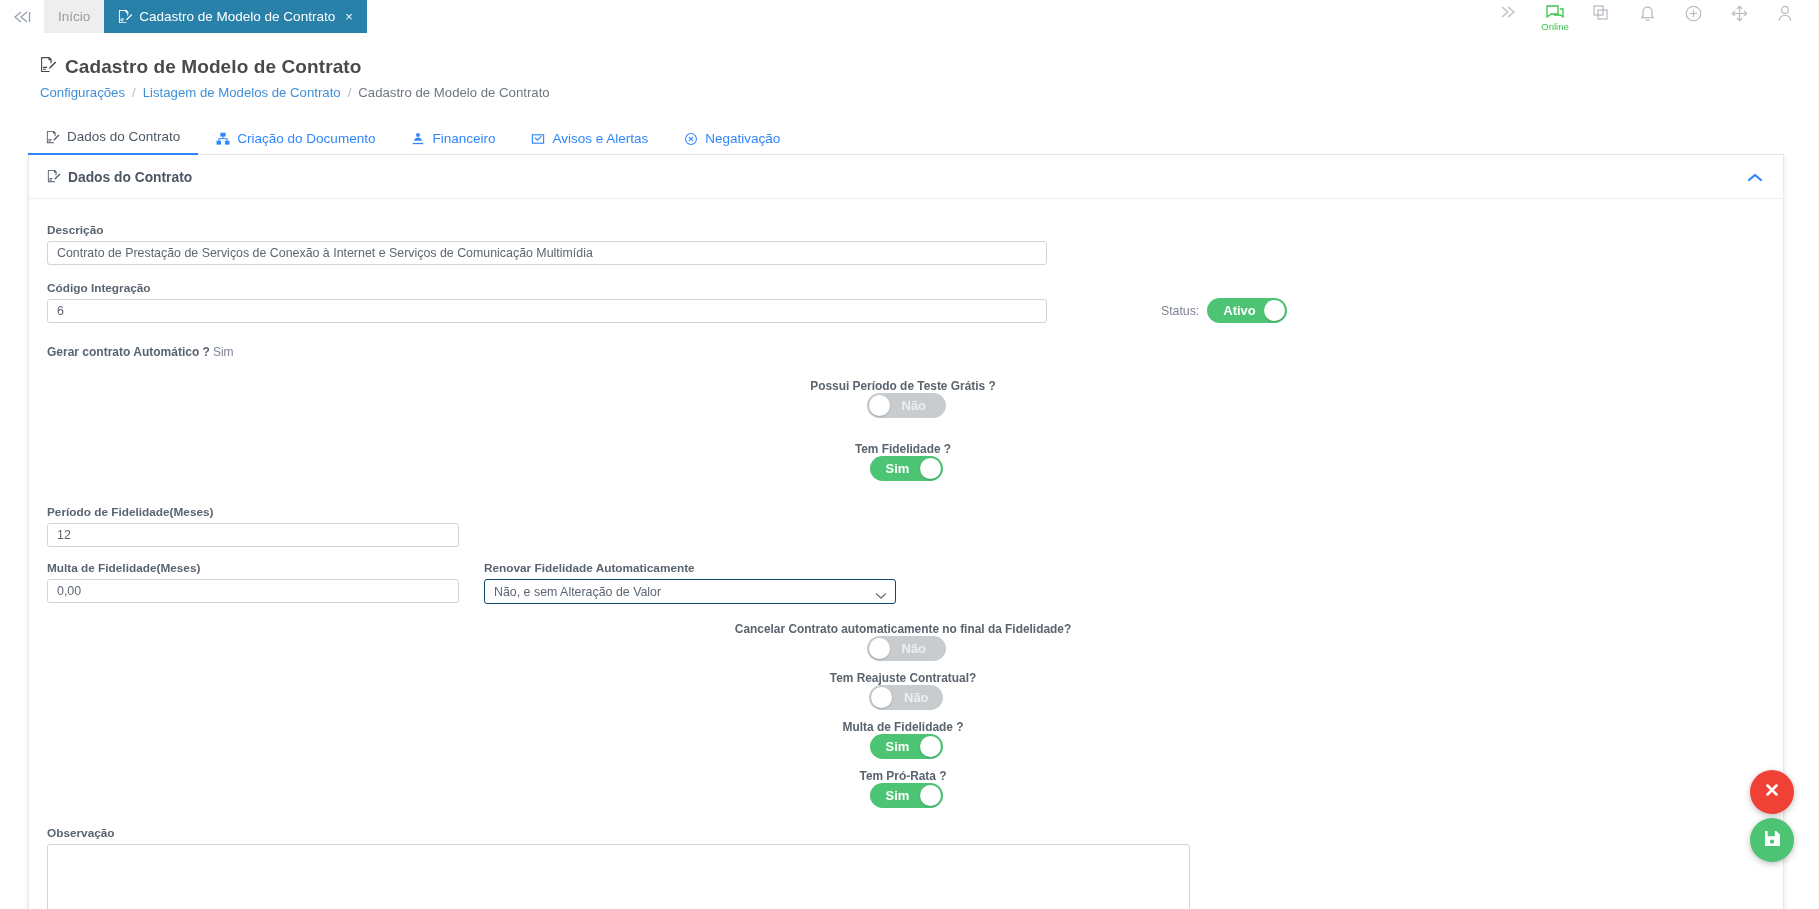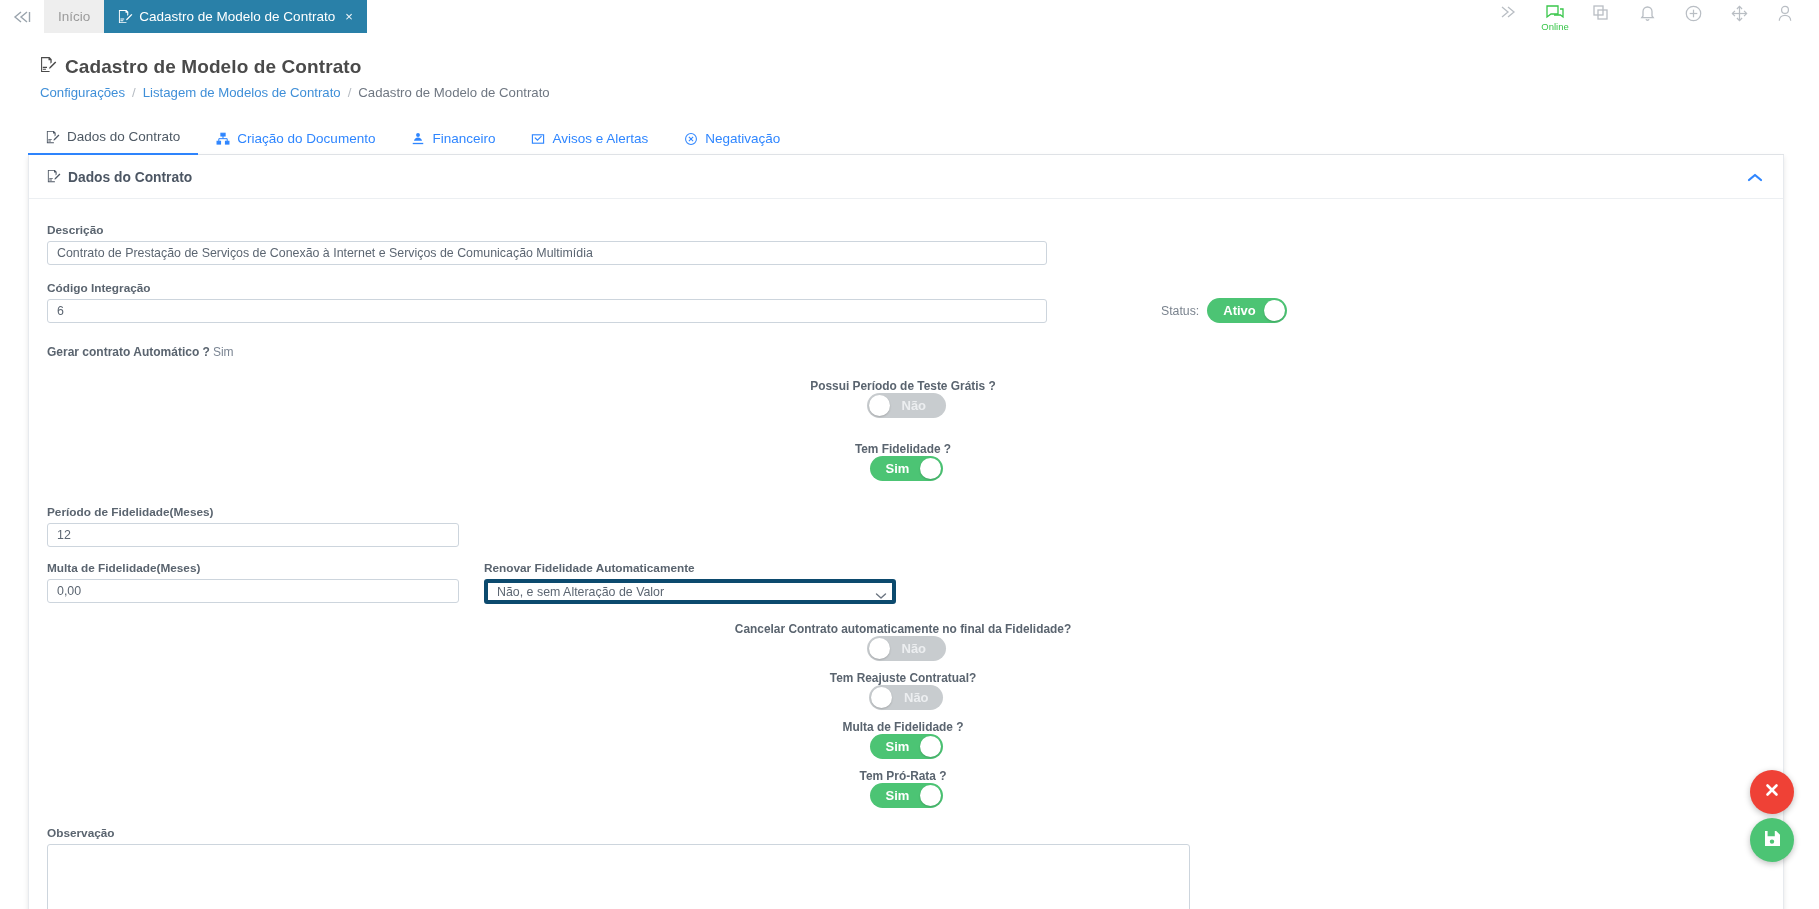--- a/index.html
+++ b/index.html
@@ -233,21 +233,21 @@
     position: absolute;
     left: 1114px;
   }
   .status-lbl { font-size: 12.3px; color: #7a838e; }
 
   
   .sel-wrap { position: relative; width: 412px; }
   .sel {
     width: 412px;
     height: 25px;
-    border: 4px solid #0c4a6e;
+    border: 1px solid #0c4a6e;
     border-radius: 3px;
     font-size: 12.4px;
     color: #5c6672;
     padding: 2px 26px 2px 9px;
     background: #fff;
     appearance: none;
     -webkit-appearance: none;
     font-family: "Liberation Sans", sans-serif;
     outline: none;
   }

